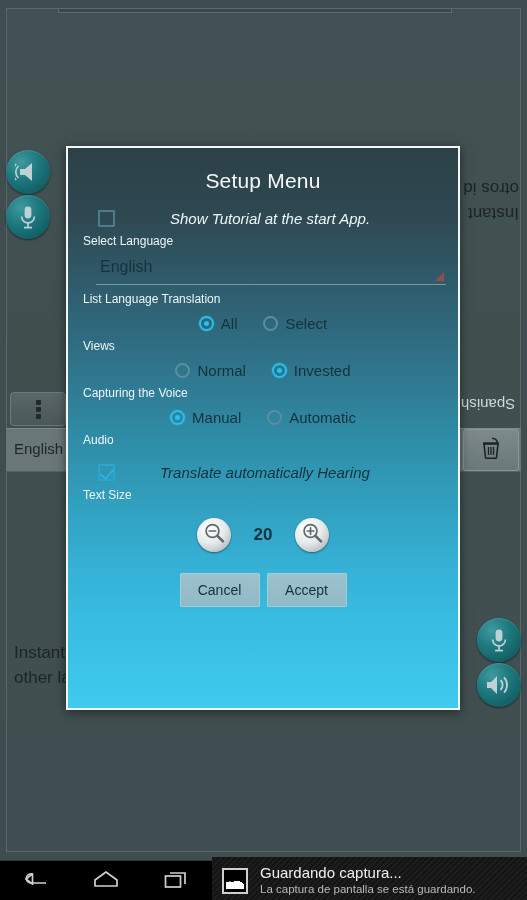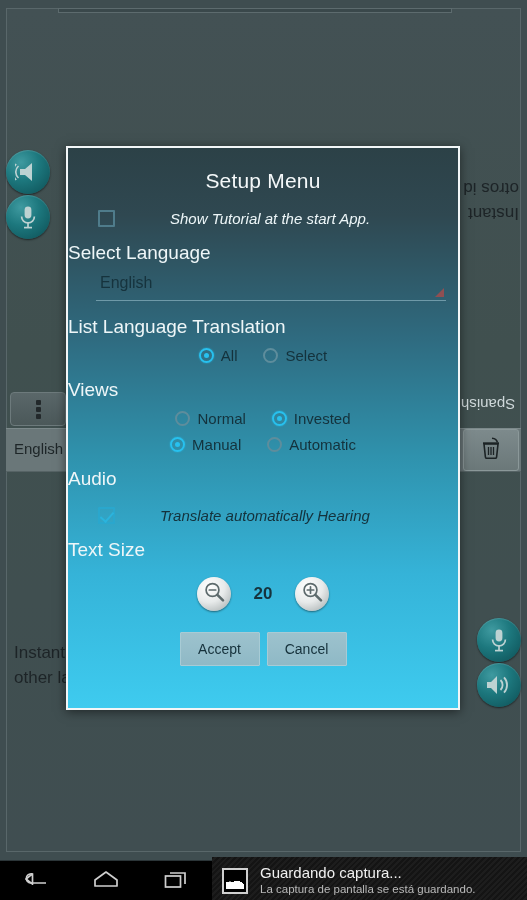--- a/index.html
+++ b/index.html
@@ -161,22 +161,23 @@
   }
   .dlg-title {
     text-align: center;
     color: #f4f8f9;
     font-size: 21px;
     padding-top: 21px;
     letter-spacing: .2px;
   }
   .section-label {
     color: #eef6f8;
-    font-size: 19px;
-    margin-top: 15px;
+    font-size: 12px;
+    padding-left: 15px;
+    margin-top: 7px;
   }
   .row-center {
     display: flex;
     align-items: center;
     justify-content: center;
     gap: 0px;
     margin-top: 9px;
   }
   .opt {
     display: flex;
@@ -477,20 +478,21 @@
       <div class="opt">
         <span class="radio"></span>
         <span class="opt-label">Normal</span>
       </div>
       <div class="opt">
         <span class="radio on"></span>
         <span class="opt-label">Invested</span>
       </div>
     </div>
 
+    <div class="section-label">Capturing the Voice</div>
     <div class="row-center">
       <div class="opt">
         <span class="radio on"></span>
         <span class="opt-label">Manual</span>
       </div>
       <div class="opt">
         <span class="radio"></span>
         <span class="opt-label">Automatic</span>
       </div>
     </div>
@@ -519,22 +521,22 @@
           <svg width="22" height="22" viewBox="0 0 22 22">
             <circle cx="9.5" cy="9" r="6.4" fill="none" stroke="#5d6a6c" stroke-width="1.7"></circle>
             <path d="M14.4 13.8 L20 19.4" stroke="#5d6a6c" stroke-width="2.6" stroke-linecap="round"></path>
             <path d="M6.3 9 h6.4 M9.5 5.8 v6.4" stroke="#5d6a6c" stroke-width="1.7" stroke-linecap="round"></path>
           </svg>
         </span>
       </div>
     </div>
 
     <div class="dlg-buttons">
+      <div class="dlg-btn">Cancel</div>
       <div class="dlg-btn">Accept</div>
-      <div class="dlg-btn">Cancel</div>
     </div>
   </div>
 
   <div class="navbar">
     <div class="nav-keys">
       <div class="nav-key">
         <span>
           <svg width="26" height="20" viewBox="0 0 26 20">
             <path d="M24 14 H9 a4.6 4.6 0 0 1 0 -9.2 h1" fill="none" stroke="#cfcfcf" stroke-width="1.7"></path>
             <path d="M4 10 L10.5 4.8 v10.4 Z" fill="none" stroke="#cfcfcf" stroke-width="1.7" stroke-linejoin="round"></path>

